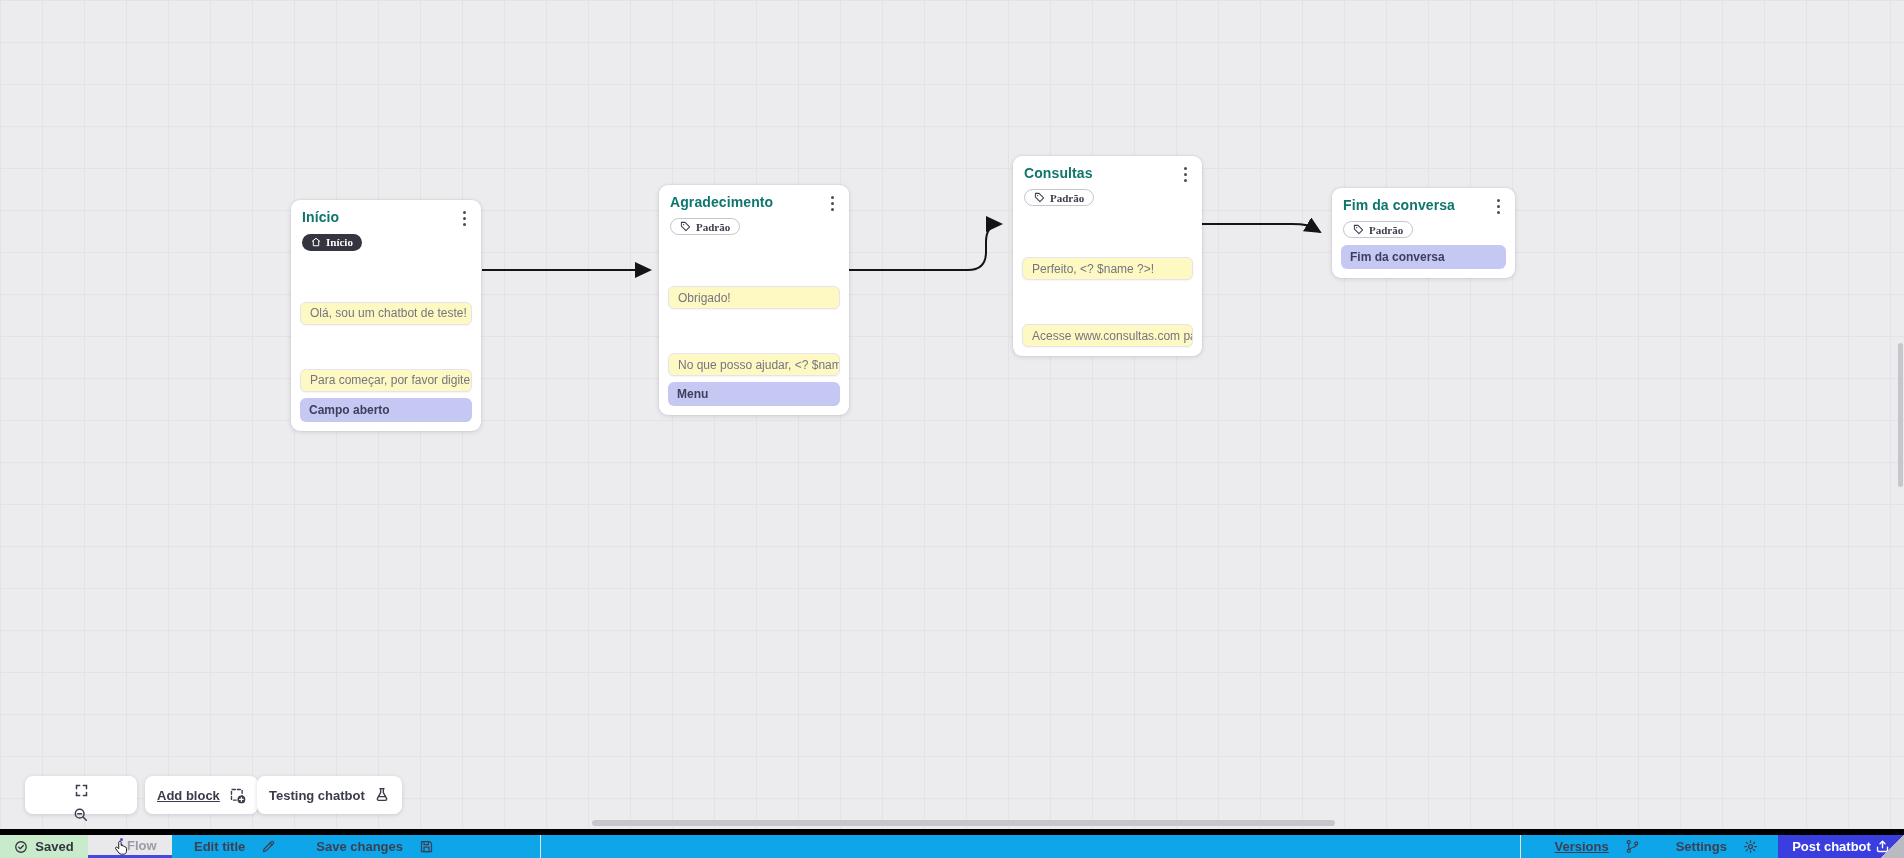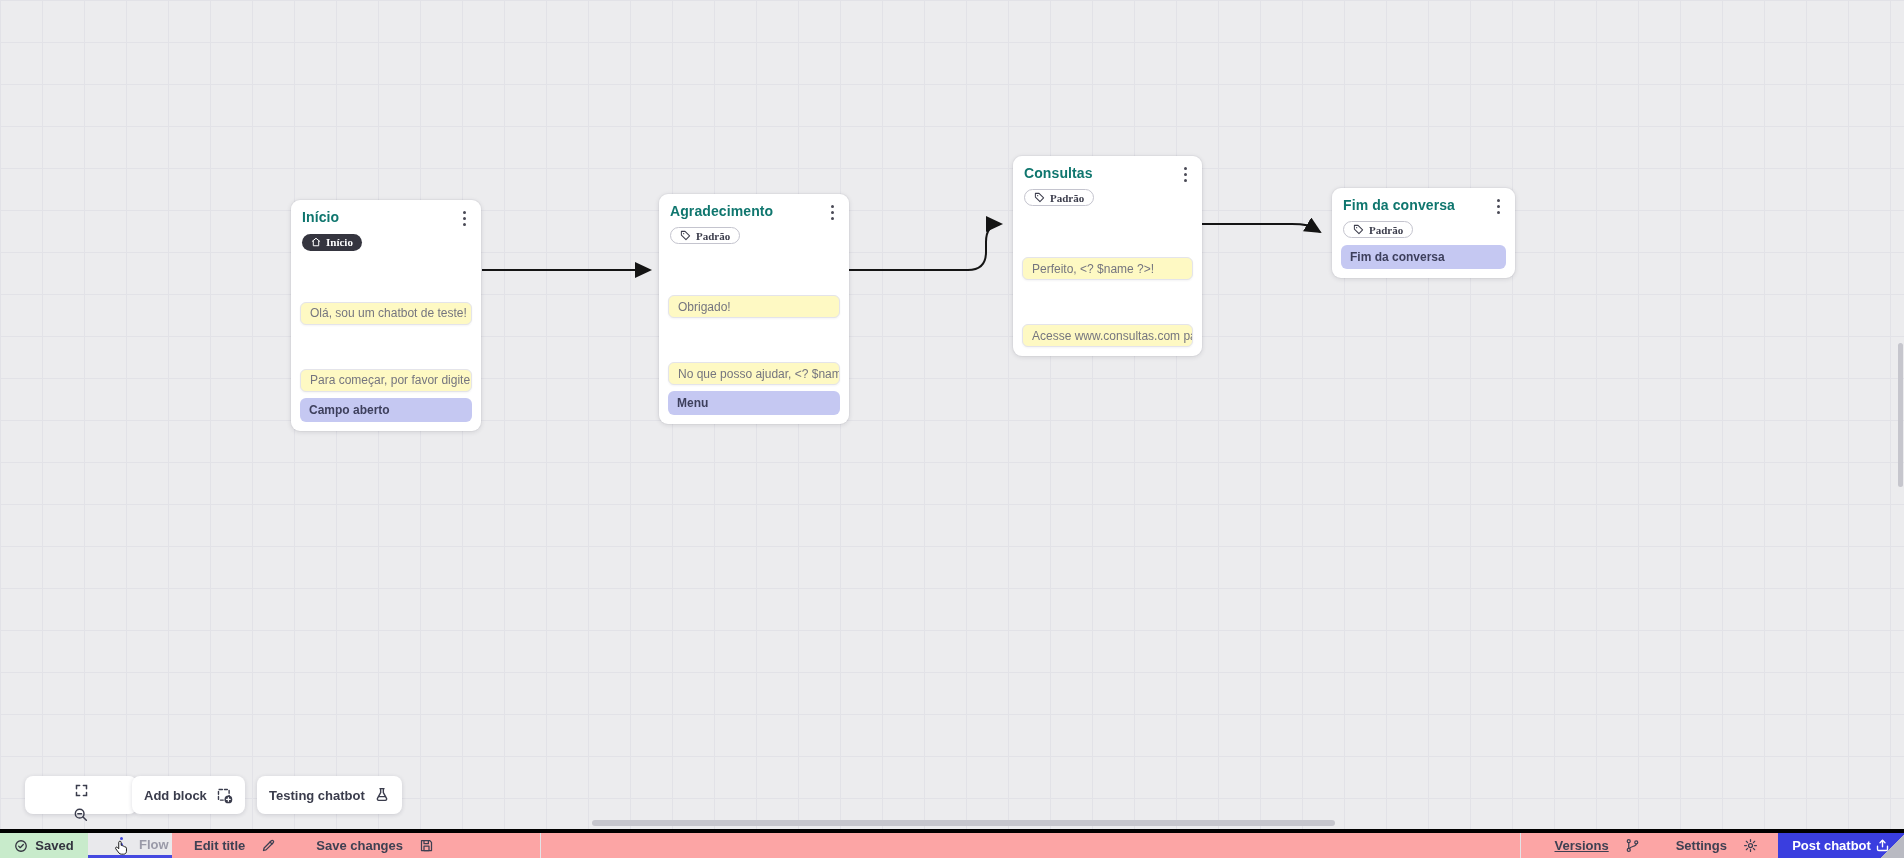--- a/index.html
+++ b/index.html
@@ -49,26 +49,26 @@
           box-shadow:0 1px 4px rgba(40,40,60,.16); display:flex; align-items:center;
           gap:9px; padding:0 12px; color:#3a3c4c; font-size:13px; font-weight:700; cursor:pointer; }
   .tool .icon-btn { display:flex; align-items:center; cursor:pointer; }
   .zoom-label { font-size:14px; font-weight:700; color:#33343f; }
 
   
   .hscroll { position:absolute; left:592px; top:820px; width:743px; height:6px; border-radius:3px; background:#c6c6cd; }
   .vscroll { position:absolute; right:1px; top:343px; width:5px; height:144px; border-radius:3px; background:#c6c6cd; }
 
   
-  .bottombar { position:absolute; left:0; right:0; bottom:0; height:29px; background:#fca5a5;
-               border-top:4px solid #000000; display:flex; align-items:stretch; font-size:13px; color:#3e4052; }
+  .bottombar { position:absolute; left:0; right:0; bottom:0; height:29px; background:#0ea5e9;
+               border-top:6px solid #000000; display:flex; align-items:stretch; font-size:13px; color:#3e4052; }
   .saved-chip { width:88px; background:#c8ebcb; display:flex; align-items:center; justify-content:center;
                 gap:7px; font-weight:700; color:#33343f; }
   .flow-tab { width:84px; background:#e9e9ec; border-bottom:3px solid #4549e0; display:flex;
-              align-items:center; gap:12px; padding-left:28px; cursor:pointer; }
+              align-items:center; padding-left:28px; cursor:pointer; }
   .flow-tab .label { color:#9a9aa8; font-weight:700; font-size:13px; }
   .flow-tab .dots i { background:#4549e0; }
   .bar-btn { display:flex; align-items:center; gap:16px; background:none; border:none; cursor:pointer;
              font-family:inherit; font-size:13px; font-weight:700; color:#3e4052; padding:0 6px; }
   .vdiv { width:1px; background:#e3e3e7; margin:0; }
   .spacer { flex:1; }
   .post-btn { width:126px; background:#3a3edf; color:#ffffff; border:none; display:flex; align-items:center;
               justify-content:center; gap:4px; font-family:inherit; font-size:13px; font-weight:700; cursor:pointer; }
 
   .resize-corner { position:absolute; right:0; bottom:0; width:24px; height:24px;
@@ -108,21 +108,21 @@
         <path d="M3 10.5 12 3l9 7.5"></path>
         <path d="M5.5 9.5V21h13V9.5"></path>
       </svg>
     <span>Início</span>
   </span>
   <div class="row msg">Olá, sou um chatbot de teste!</div>
   <div class="row msg">Para começar, por favor digite o ...</div>
   <div class="row action">Campo aberto</div>
 </div>
 
-<div class="node" style="left:659px; top:194px; width:190px;">
+<div class="node" style="left:659px; top:185px; width:190px;">
   <div class="node-header">
     <span class="node-title">Agradecimento</span>
     <span class="dots">
         <i></i>
         <i></i>
         <i></i>
       </span>
   </div>
   <span class="badge outline">
     <svg class="ic" width="11" height="11" viewBox="0 0 24 24" fill="none" stroke="#3c3d4c" stroke-width="2.2" stroke-linejoin="round">
@@ -194,21 +194,21 @@
   <span class="zoom-label">100%</span>
   <span class="icon-btn">
     <svg class="ic" width="16" height="16" viewBox="0 0 24 24" fill="none" stroke="#3a3c4c" stroke-width="2.2" stroke-linecap="round">
         <circle cx="10" cy="10" r="6.5"></circle>
         <path d="M15 15l5 5"></path>
         <path d="M7.2 10h5.6M10 7.2v5.6"></path>
       </svg>
   </span>
 </div>
 
-<div class="tool" style="left:132px;">
+<div class="tool" style="left:145px;text-decoration:underline;">
   <span>Add block</span>
   <svg class="ic" width="17" height="17" viewBox="0 0 24 24" fill="none" stroke="#3a3c4c" stroke-width="2" stroke-linecap="round">
       <rect x="3.5" y="3.5" width="15" height="15" rx="1.5" stroke-dasharray="4 3"></rect>
       <circle cx="17.5" cy="17.5" r="5.5" fill="#3a3c4c" stroke="none"></circle>
       <path d="M17.5 15v5M15 17.5h5" stroke="#ffffff" stroke-width="1.8"></path>
     </svg>
 </div>
 
 <div class="tool" style="left:257px;">
   <span>Testing chatbot</span>

